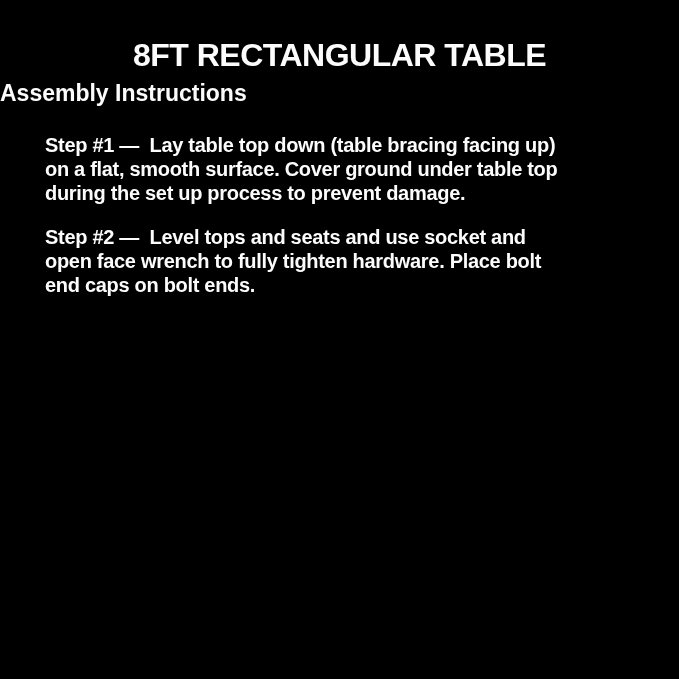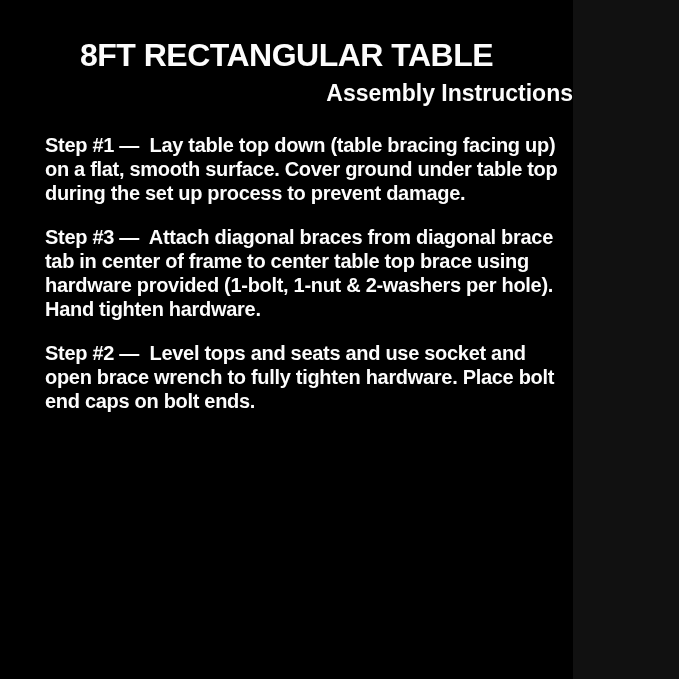--- a/index.html
+++ b/index.html
@@ -3,42 +3,42 @@
 <meta charset="utf-8">
 <style>
   :root {
     --bg: #000000;
     --fg: #fcfcfc;
   }
   * { margin: 0; padding: 0; box-sizing: border-box; }
   html, body { background: #111; }
   .poster {
     position: relative;
-    width: 573px;
+    width: 679px;
     height: 679px;
     background: var(--bg);
     color: var(--fg);
     font-family: "Liberation Sans", sans-serif;
     overflow: hidden;
     padding-top: 36px;
   }
   .poster-title {
     font-size: 32px;
     font-weight: 800;
     letter-spacing: -0.5px;
     line-height: 38px;
     text-align: center;
     white-space: pre;
   }
   .poster-subtitle {
     font-size: 23px;
     font-weight: 700;
     line-height: 30px;
     margin-top: 4px;
-    text-align: right;
+    text-align: left;
     white-space: pre;
   }
   .steps {
     margin-top: 25px;
     padding-left: 45px;
     padding-right: 0;
   }
   .step {
     font-size: 20px;
     font-weight: 700;
@@ -52,21 +52,17 @@
 <body>
 
 <div class="poster">
   <h1 class="poster-title">8FT RECTANGULAR TABLE</h1>
   <h2 class="poster-subtitle">Assembly Instructions</h2>
 
   <div class="steps">
     <p class="step"><span>Step #1</span><span> —  </span><span>Lay table top down (table bracing facing up)
 on a flat, smooth surface. Cover ground under table top
 during the set up process to prevent damage.</span></p>
-    <p class="step"><span>Step #3</span><span> —  </span><span>Attach diagonal braces from diagonal brace
-tab in center of frame to center table top brace using
-hardware provided (1-bolt, 1-nut &amp; 2-washers per hole).
-Hand tighten hardware.</span></p>
     <p class="step"><span>Step #2</span><span> —  </span><span>Level tops and seats and use socket and
-open brace wrench to fully tighten hardware. Place bolt
+open face wrench to fully tighten hardware. Place bolt
 end caps on bolt ends.</span></p>
   </div>
 </div>
 
 </body></html>

